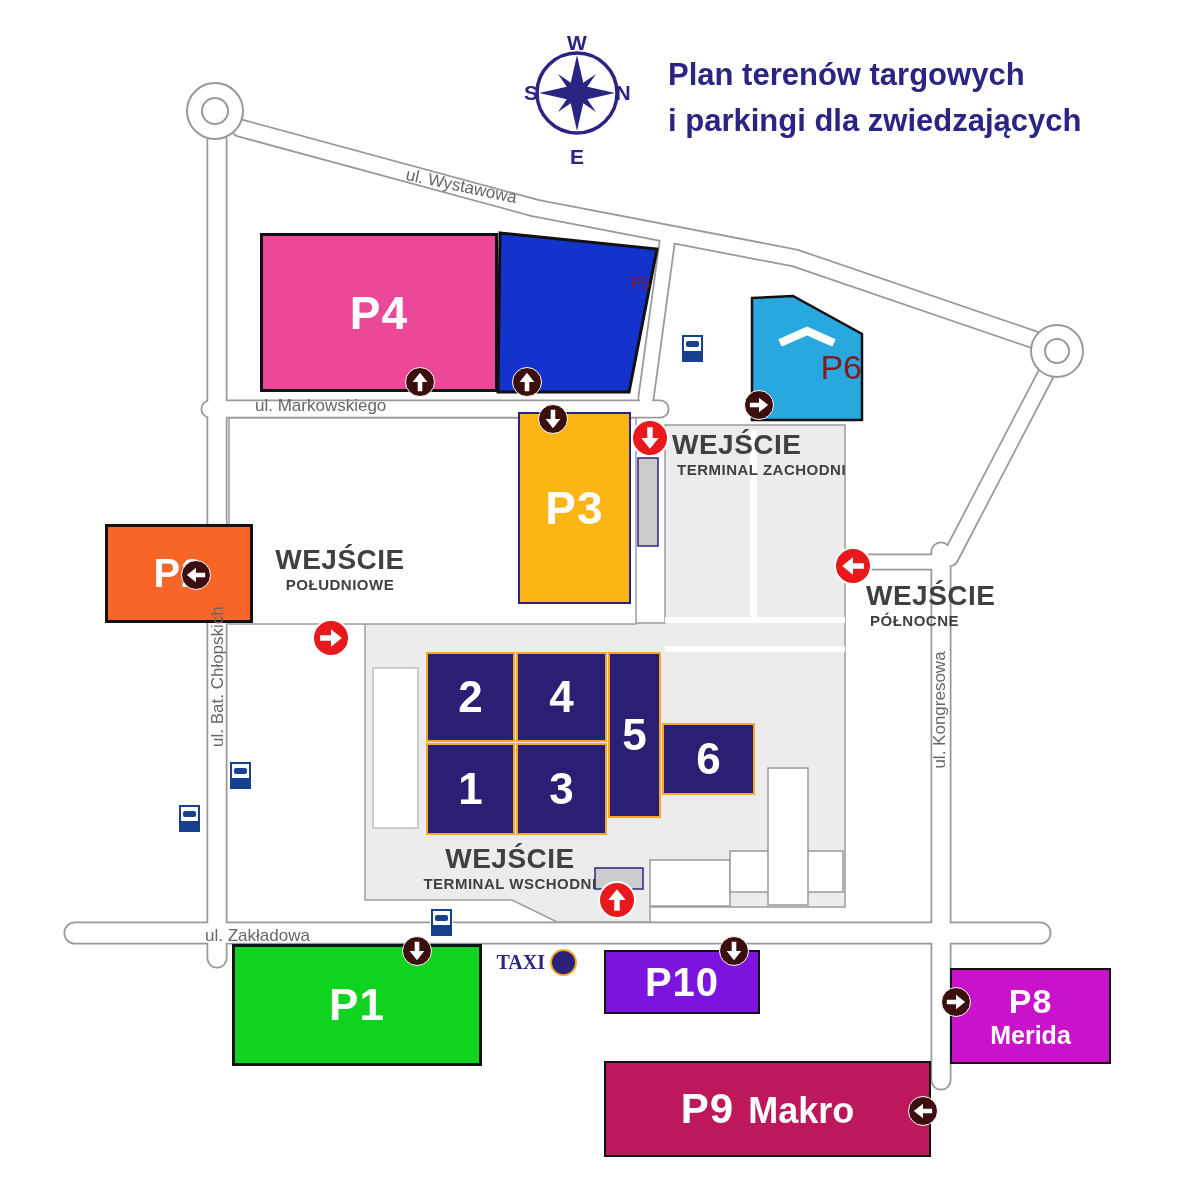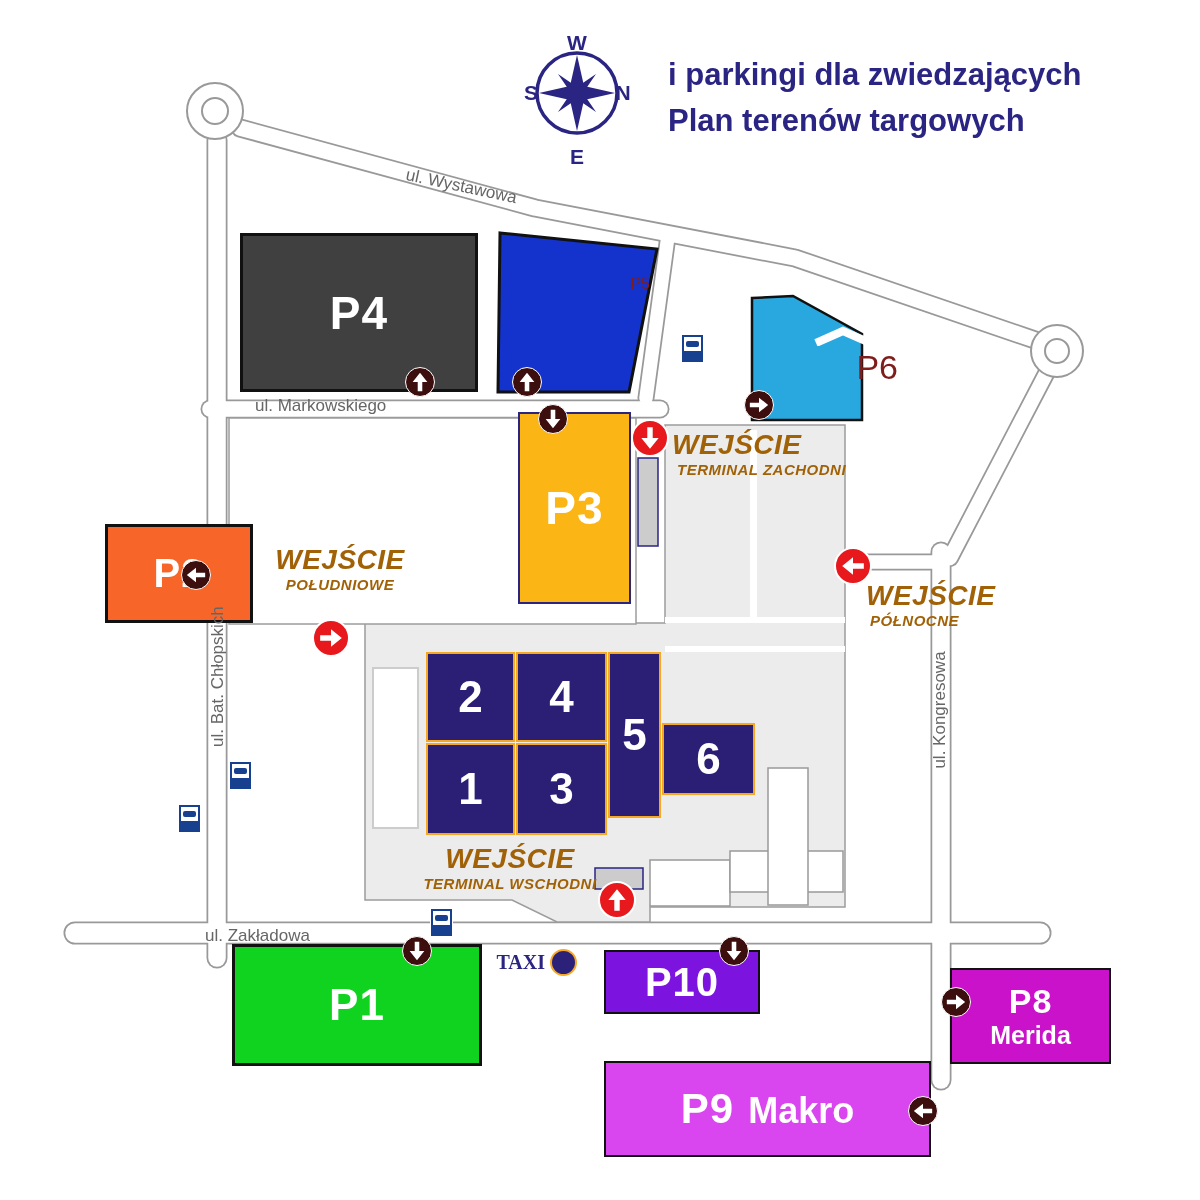--- a/index.html
+++ b/index.html
@@ -24,21 +24,21 @@
   
   .hall{position:absolute;display:flex;align-items:center;justify-content:center;
         color:#fff;font-weight:bold;font-size:44px;box-sizing:border-box;
         border:2px solid #f7a823;}
 
   
   .street{position:absolute;color:#666;font-size:17px;white-space:nowrap;}
   .street.vert{transform:rotate(-90deg);}
 
   
-  .entrance{position:absolute;color:#a16207;font-weight:bold;line-height:1.15;font-style:italic;}
+  .entrance{position:absolute;color:#404040;font-weight:bold;line-height:1.15;}
   .entrance .l1{font-size:28px;letter-spacing:0.5px;}
   .entrance .l2{font-size:15px;letter-spacing:0.5px;}
   .center{text-align:center;}
 
   
   .badge{position:absolute;border-radius:50%;display:flex;align-items:center;
          justify-content:center;box-sizing:border-box;}
   .badge.red{width:38px;height:38px;background:#e8191d;border:2px solid #fff;}
   .badge.maroon{width:30px;height:30px;background:#3c0e0e;border:1px solid #fff;}
   .badge svg{display:block;}
@@ -129,25 +129,25 @@
       <path d="M77,46 L64,65 L77,84 L58,71 L39,84 L52,65 L39,46 L58,59 Z" fill="#2a2582"></path>
       <path d="M58,27 L65,58 L96,65 L65,72 L58,103 L51,72 L20,65 L51,58 Z" fill="#2a2582"></path>
       <text x="58" y="22" text-anchor="middle" font-size="21" font-weight="bold" fill="#2a2582">W</text>
       <text x="58" y="136" text-anchor="middle" font-size="21" font-weight="bold" fill="#2a2582">E</text>
       <text x="12" y="72" text-anchor="middle" font-size="21" font-weight="bold" fill="#2a2582">S</text>
       <text x="104" y="72" text-anchor="middle" font-size="21" font-weight="bold" fill="#2a2582">N</text>
     </svg>
   </div>
 
   <div class="title">
+    <div>Plan terenów targowych</div>
     <div>i parkingi dla zwiedzających</div>
-    <div>Plan terenów targowych</div>
-  </div>
-
-  <div class="lot" style="left: 240px; top: 233px; width: 238px; height: 159px; background-color: #404040;">
+  </div>
+
+  <div class="lot" style="left: 260px; top: 233px; width: 238px; height: 159px; background-color: #ec4899;">
     <span class="big">P4</span>
   </div>
 
   <div class="lot" style="left: 57px; top: 524px; width: 148px; height: 99px; background-color: rgb(247, 101, 41); margin-left: 48px;">
     <span class="big" style="font-size:40px;">P2</span>
   </div>
 
   <div class="lot" style="left: 518px; top: 412px; width: 113px; height: 192px; border: 2px solid rgb(42, 37, 130); background-color: rgb(251, 181, 20);">
     <span class="big">P3</span>
   </div>
@@ -158,31 +158,31 @@
 
   <div class="lot" style="left: 604px; top: 950px; width: 156px; height: 64px; border-width: 2px; background-color: rgb(124, 19, 223);">
     <span class="big" style="font-size:40px;">P10</span>
   </div>
 
   <div class="lot" style="left: 950px; top: 968px; width: 161px; height: 96px; border-width: 2px; background-color: rgb(202, 18, 203);">
     <span class="big" style="font-size:34px;">P8</span>
     <span class="sub">Merida</span>
   </div>
 
-  <div class="lot" style="left: 604px; top: 1061px; width: 327px; height: 96px; border-width: 2px; background-color: #d946ef;">
+  <div class="lot" style="left: 604px; top: 1061px; width: 327px; height: 96px; border-width: 2px; background-color: #be185d;">
     <span class="row">
       <span class="big" style="font-size:42px;">P9</span>
       <span style="font-size:36px;">Makro</span>
     </span>
   </div>
 
   <div class="lot-label" style="left:505px;top:275px;width:145px;">
     <span class="big">P5</span>
   </div>
-  <div class="lot-label" style="left:752px;top:326px;width:110px;margin-left:36px;">
+  <div class="lot-label" style="left:752px;top:326px;width:110px;">
     <svg class="p6-roof" width="64" height="20">
       <path d="M5,17 L32,5 L59,17" stroke="#fff" stroke-width="8" fill="none"></path>
     </svg>
     <span class="p6-label">P6</span>
   </div>
 
   <div class="hall" style="left:426px;top:652px;width:89px;height:90px;background:#2b1f75;">
       <span>2</span>
     </div>
   <div class="hall" style="left:516px;top:652px;width:91px;height:90px;background:#2b1f75;">

